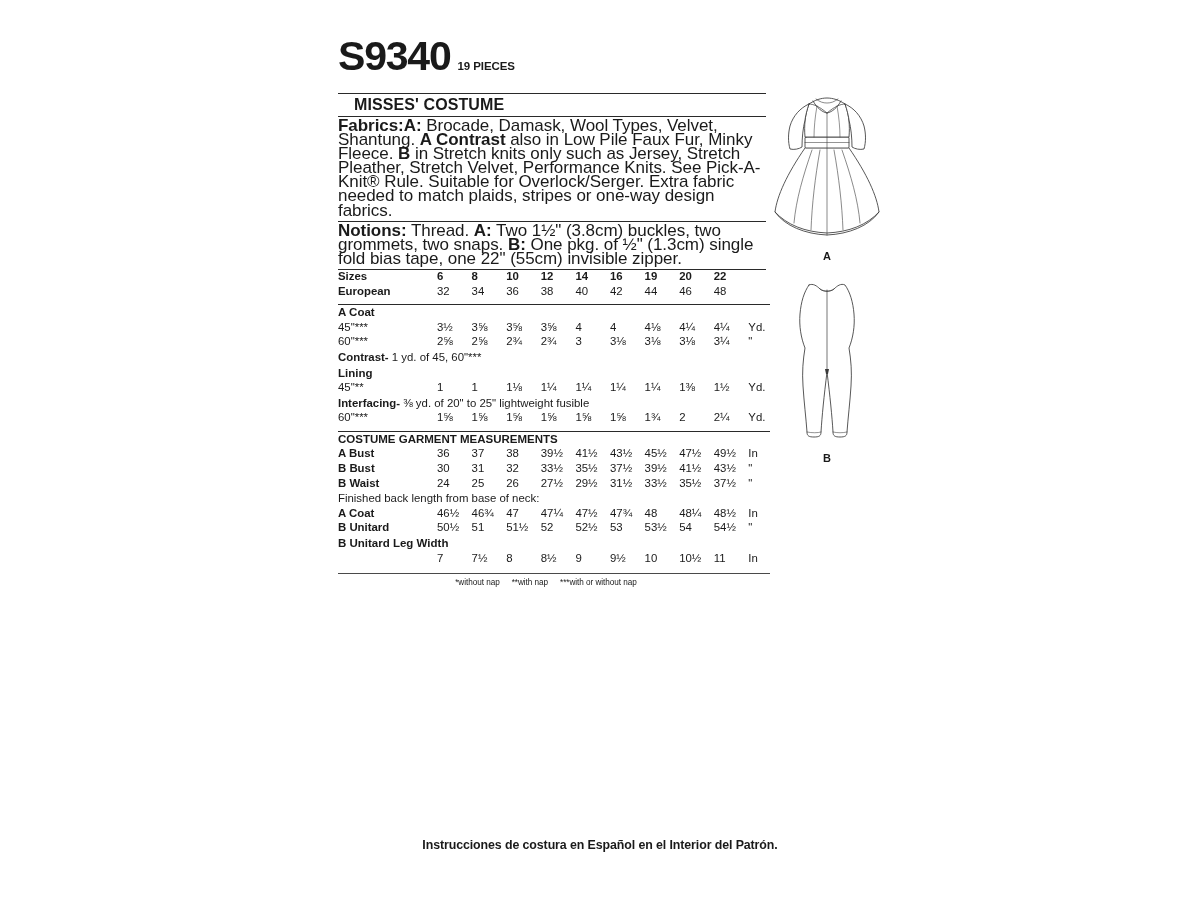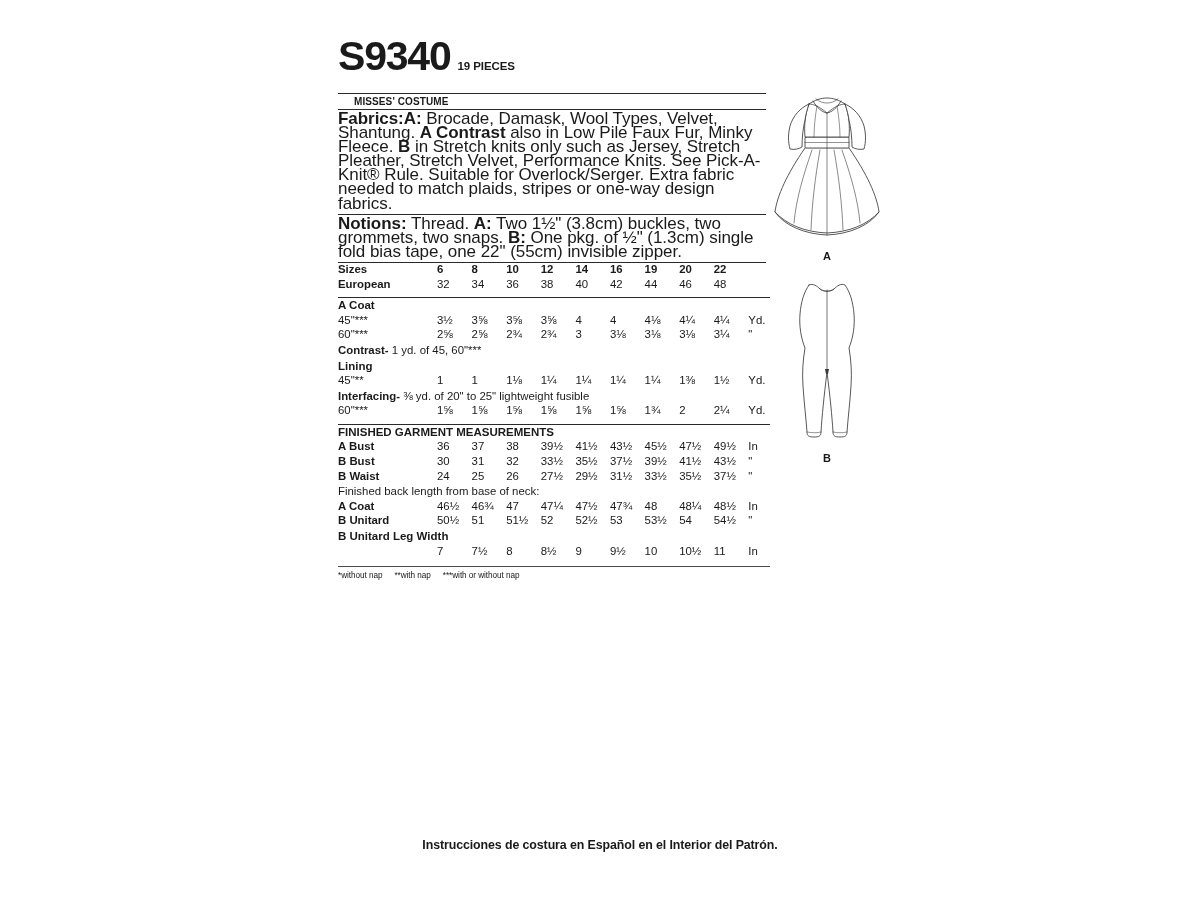--- a/index.html
+++ b/index.html
@@ -56,21 +56,21 @@
   
   .rule {
     border-top: 1.4px solid #2a2a2a;
     height: 0;
     font-size: 0;
     line-height: 0;
   }
 
   
   .category {
-    font-size: 10px;
+    font-size: 16px;
     font-weight: bold;
     letter-spacing: 0.1px;
     padding: 2px 0 2px 16px;
   }
   .para {
     font-size: 17px;
     line-height: 14.1px;
     padding: 2px 0 3px 0;
     letter-spacing: -0.05px;
   }
@@ -109,20 +109,21 @@
   }
   .rule-row-thin td {
     height: 4px;
     border-bottom: 0.9px solid #4a4a4a;
   }
 
   .footnotes {
     font-size: 8.2px;
     letter-spacing: -0.05px;
     padding-top: 4px;
+    text-align: center;
   }
   .footnotes span { margin-right: 12px; }
 
   
   .views {
     position: absolute;
     left: 762px;
     top: 92px;
     width: 130px;
   }
@@ -289,21 +290,21 @@
           <td>2</td>
           <td>2¼</td>
           <td>Yd.</td>
         </tr>
 
         <tr class="rule-row">
             <td colspan="11"></td>
           </tr>
 
         <tr class="full-row">
-          <td class="sec-head" colspan="11">FINISHED GARMENT MEASUREMENTS</td>
+          <td class="sec-head" colspan="11">COSTUME GARMENT MEASUREMENTS</td>
         </tr>
 
         <tr>
           <td class="lbl-bold">A Bust</td>
           <td>36</td>
           <td>37</td>
           <td>38</td>
           <td>39½</td>
           <td>41½</td>
           <td>43½</td>

